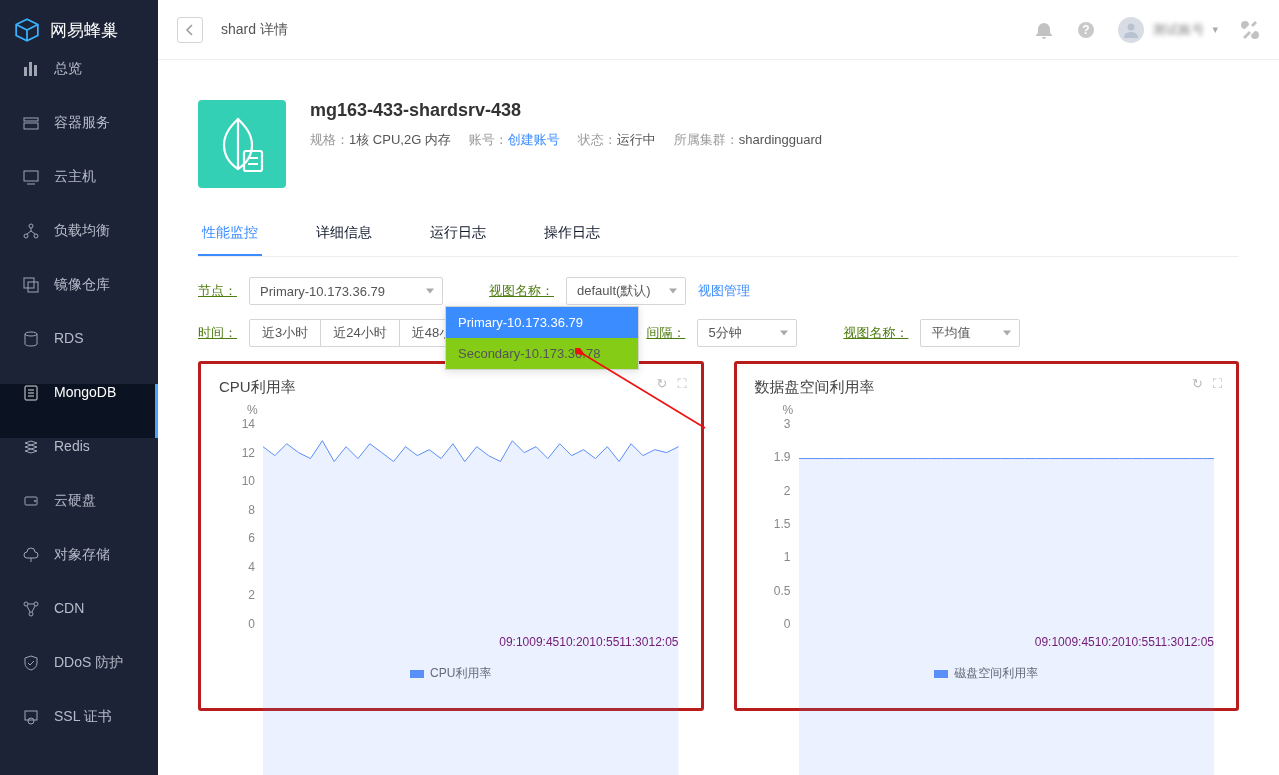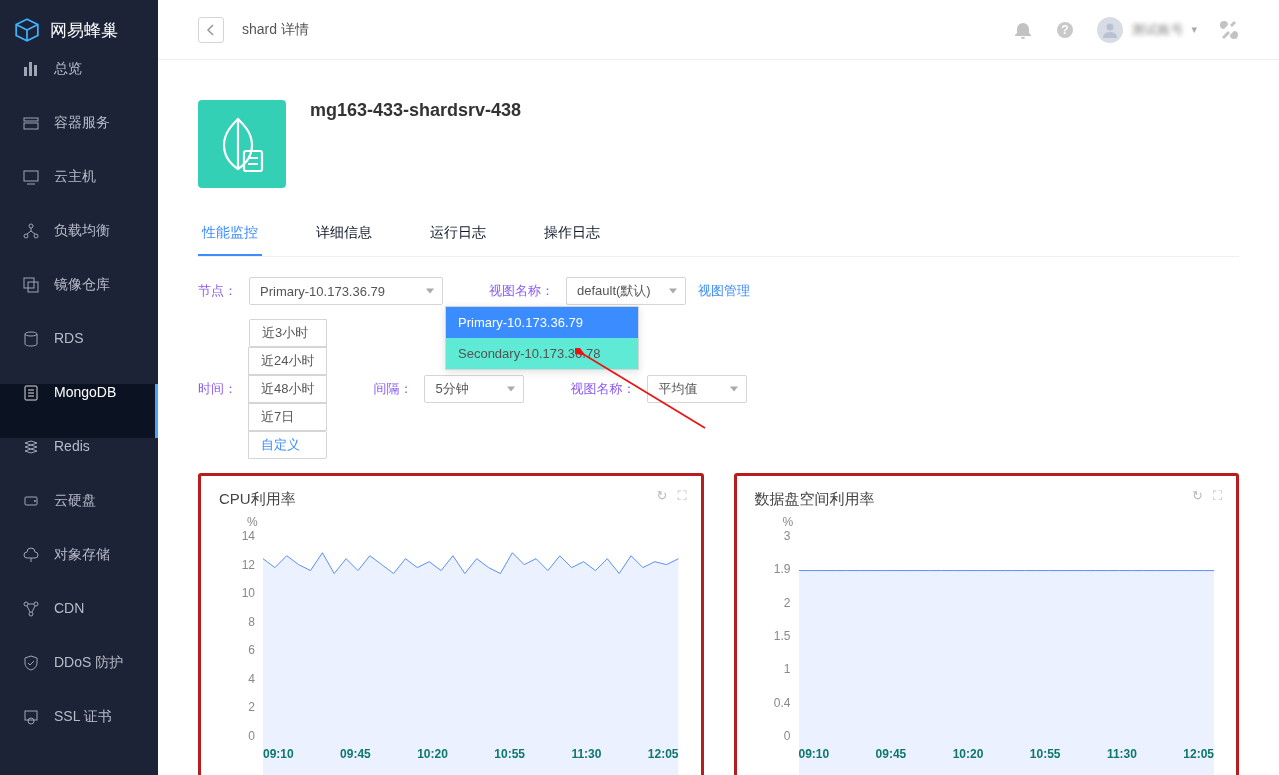--- a/index.html
+++ b/index.html
@@ -7,21 +7,21 @@
   
   
   .sidebar { position: absolute; left: 0; top: 0; width: 158px; height: 775px; background: #1c2336; color: #c9cdd6; }
   .logo-area { height: 60px; display: flex; align-items: center; padding: 0 14px; color: #fff; font-size: 17px; font-weight: 500; }
   .logo-cube { width: 26px; height: 26px; margin-right: 10px; }
   .side-item { height: 54px; display: flex; align-items: flex-start; padding: 0 22px; cursor: pointer; color: #b6bcc9; font-size: 14px; }
   .side-item.active { background: #0b1221; color: #fff; border-right: 3px solid #4aa3ff; }
   .side-icon { width: 18px; height: 18px; margin-right: 14px; display: inline-flex; align-items: center; justify-content: center; opacity: .85; }
   
   
-  .topbar { position: absolute; left: 158px; right: 0; top: 0; height: 60px; border-bottom: 1px solid #eee; display: flex; align-items: center; padding: 0 40px; }
+  .topbar { position: absolute; left: 158px; right: 0; top: 0; height: 60px; border-bottom: 1px solid #eee; display: flex; align-items: center; padding: 0 19px; }
   .back-btn { width: 26px; height: 26px; border: 1px solid #d5d5d5; border-radius: 3px; display: flex; align-items: center; justify-content: center; cursor: pointer; color: #888; margin-right: 18px; }
   .breadcrumb { color: #555; font-size: 14px; }
   .top-right { margin-left: auto; display: flex; align-items: center; gap: 22px; }
   .top-icon { width: 20px; height: 20px; color: #bbb; cursor: pointer; display: flex; align-items: center; justify-content: center; }
   .avatar-wrap { display: flex; align-items: center; gap: 8px; cursor: pointer; }
   .avatar { width: 26px; height: 26px; border-radius: 50%; background: #d8dde5; display: flex; align-items: center; justify-content: center; }
   .uname { color: #888; font-size: 13px; filter: blur(2px); }
   .chev { color: #aaa; font-size: 11px; }
   
   
@@ -33,48 +33,48 @@
   .meta-row { color: #888; font-size: 13px; display: flex; gap: 18px; align-items: center; }
   .meta-row .lbl { color: #999; }
   .meta-row .val { color: #555; }
   .meta-row .link { color: #3b8cff; cursor: pointer; }
   
   .tabs { border-bottom: 1px solid #eee; display: flex; gap: 50px; margin-bottom: 20px; }
   .tab { padding: 12px 4px; cursor: pointer; color: #0f172a; font-size: 14px; border-bottom: 2px solid transparent; }
   .tab.active { color: #3b8cff; border-bottom-color: #3b8cff; }
   
   .filter-row { display: flex; align-items: center; gap: 12px; margin-bottom: 14px; font-size: 13px; position: relative; }
-  .flabel { color: #8b5cf6; }
+  .flabel { color: #4d7c0f; text-decoration: underline; }
   .select { border: 1px solid #d5d5d5; border-radius: 2px; height: 28px; padding: 0 26px 0 10px; background: #fff; position: relative; display: inline-flex; align-items: center; cursor: pointer; min-width: 80px; color: #555; }
   .select::after { content: ''; position: absolute; right: 8px; top: 50%; width: 0; height: 0; border-left: 4px solid transparent; border-right: 4px solid transparent; border-top: 5px solid #aaa; transform: translateY(-50%); }
-  .btn-group { display: inline-flex; flex-direction: column; }
+  .btn-group { display: inline-flex; }
   .btn-seg { border: 1px solid #d5d5d5; height: 28px; padding: 0 12px; display: inline-flex; align-items: center; cursor: pointer; background: #fff; color: #555; margin-left: -1px; }
   .btn-seg:first-child { margin-left: 0; border-radius: 2px 0 0 2px; }
   .btn-seg:last-child { border-radius: 0 2px 2px 0; }
   .btn-seg.link { color: #3b8cff; }
   .link-text { color: #3b8cff; cursor: pointer; }
   
   
   .dropdown { position: absolute; left: 247px; top: 29px; width: 194px; border: 1px solid #d5d5d5; background: #fff; box-shadow: 0 2px 8px rgba(0,0,0,.12); z-index: 10; }
   .dropdown-item { padding: 8px 12px; cursor: pointer; color: #555; font-size: 13px; }
   .dropdown-item.sel { background: #3b8cff; color: #fff; }
-  .dropdown-item.hover { background: #5eead4; }
+  .dropdown-item.hover { background: #84cc16; }
   
   
   .arrow { position: absolute; left: 417px; top: 288px; width: 140px; height: 85px; pointer-events: none; z-index: 11; }
   
   .charts { display: flex; gap: 30px; margin-top: 8px; }
   .card { border: 3px solid #b91c1c; border-radius: 3px; padding: 14px 18px 10px 18px; width: 530px; height: 350px; position: relative; }
   .card-title { font-size: 15px; color: #444; margin-bottom: 6px; }
   .card-tools { position: absolute; right: 14px; top: 12px; display: flex; gap: 10px; color: #bbb; }
   .card-tools span { cursor: pointer; }
   .chart-area { position: relative; width: 100%; height: 260px; }
   .y-unit { position: absolute; left: 28px; top: 0; color: #888; font-size: 12px; }
   .y-ticks { position: absolute; left: 0; top: 14px; bottom: 32px; width: 36px; display: flex; flex-direction: column; justify-content: space-between; text-align: right; color: #888; font-size: 12px; }
-  .x-ticks { position: absolute; left: 44px; right: 4px; bottom: 14px; display: flex; justify-content: space-between; color: #0f766e; font-size: 12px; font-weight: bold; }
+  .x-ticks { position: absolute; left: 44px; right: 4px; bottom: 14px; display: flex; justify-content: flex-end; color: #701a75; font-size: 12px; }
   .plot { position: absolute; left: 44px; right: 4px; top: 14px; bottom: 32px; }
   .legend { text-align: center; font-size: 12px; color: #666; margin-top: 2px; }
   .legend-sw { display: inline-block; width: 14px; height: 8px; background: #5b8ff9; vertical-align: middle; margin-right: 6px; }
 </style>
 </head>
 <body>
 
 <div class="sidebar">
   <div class="logo-area">
     <svg class="logo-cube" viewBox="0 0 24 24">
@@ -252,20 +252,26 @@
     <div class="hdr-icon">
       <svg width="52" height="58" viewBox="0 0 52 58">
           <path fill="none" stroke="#fff" stroke-width="2.2" d="M22 4c6 6 14 14 14 26s-8 20-14 24c-6-4-14-12-14-24S16 10 22 4zM22 4v50"></path>
           <rect x="28" y="36" width="18" height="20" rx="2" fill="none" stroke="#fff" stroke-width="2.2"></rect>
           <line x1="32" y1="43" x2="42" y2="43" stroke="#fff" stroke-width="2"></line>
           <line x1="32" y1="49" x2="42" y2="49" stroke="#fff" stroke-width="2"></line>
         </svg>
     </div>
     <div class="hdr-info">
       <h1>mg163-433-shardsrv-438</h1>
+      <div class="meta-row">
+        <span><span class="lbl">规格：</span><span class="val">1核 CPU,2G 内存</span></span>
+        <span><span class="lbl">账号：</span><span class="link">创建账号</span></span>
+        <span><span class="lbl">状态：</span><span class="val">运行中</span></span>
+        <span><span class="lbl">所属集群：</span><span class="val">shardingguard</span></span>
+      </div>
     </div>
   </div>
 
   <div class="tabs" id="tabs">
       <div class="tab active">性能监控</div>
       <div class="tab">详细信息</div>
       <div class="tab">运行日志</div>
       <div class="tab">操作日志</div>
     </div>
 
@@ -358,21 +364,21 @@
           <span>⛶</span>
         </div>
         <div class="chart-area">
           <span class="y-unit">%</span>
           <div class="y-ticks">
             <span>3</span>
             <span>1.9</span>
             <span>2</span>
             <span>1.5</span>
             <span>1</span>
-            <span>0.4</span>
+            <span>0.5</span>
             <span>0</span>
           </div>
           <svg class="plot" preserveAspectRatio="none" viewBox="0 0 100 100">
             <polygon points="0,100 0.00,10.00 2.86,10.00 5.71,10.00 8.57,10.00 11.43,10.00 14.29,10.00 17.14,10.00 20.00,10.00 22.86,10.00 25.71,10.00 28.57,10.00 31.43,10.00 34.29,10.00 37.14,10.00 40.00,10.00 42.86,10.00 45.71,10.00 48.57,10.00 51.43,10.00 54.29,10.00 57.14,10.00 60.00,10.00 62.86,10.00 65.71,10.00 68.57,10.00 71.43,10.00 74.29,10.00 77.14,10.00 80.00,10.00 82.86,10.00 85.71,10.00 88.57,10.00 91.43,10.00 94.29,10.00 97.14,10.00 100.00,10.00 100,100" fill="#5b8ff9" fill-opacity="0.12"></polygon>
             <polyline points="0.00,10.00 2.86,10.00 5.71,10.00 8.57,10.00 11.43,10.00 14.29,10.00 17.14,10.00 20.00,10.00 22.86,10.00 25.71,10.00 28.57,10.00 31.43,10.00 34.29,10.00 37.14,10.00 40.00,10.00 42.86,10.00 45.71,10.00 48.57,10.00 51.43,10.00 54.29,10.00 57.14,10.00 60.00,10.00 62.86,10.00 65.71,10.00 68.57,10.00 71.43,10.00 74.29,10.00 77.14,10.00 80.00,10.00 82.86,10.00 85.71,10.00 88.57,10.00 91.43,10.00 94.29,10.00 97.14,10.00 100.00,10.00 " fill="none" stroke="#5b8ff9" stroke-width="1" vector-effect="non-scaling-stroke"></polyline>
           </svg>
           <div class="x-ticks">
             <span>09:10</span>
             <span>09:45</span>
             <span>10:20</span>

